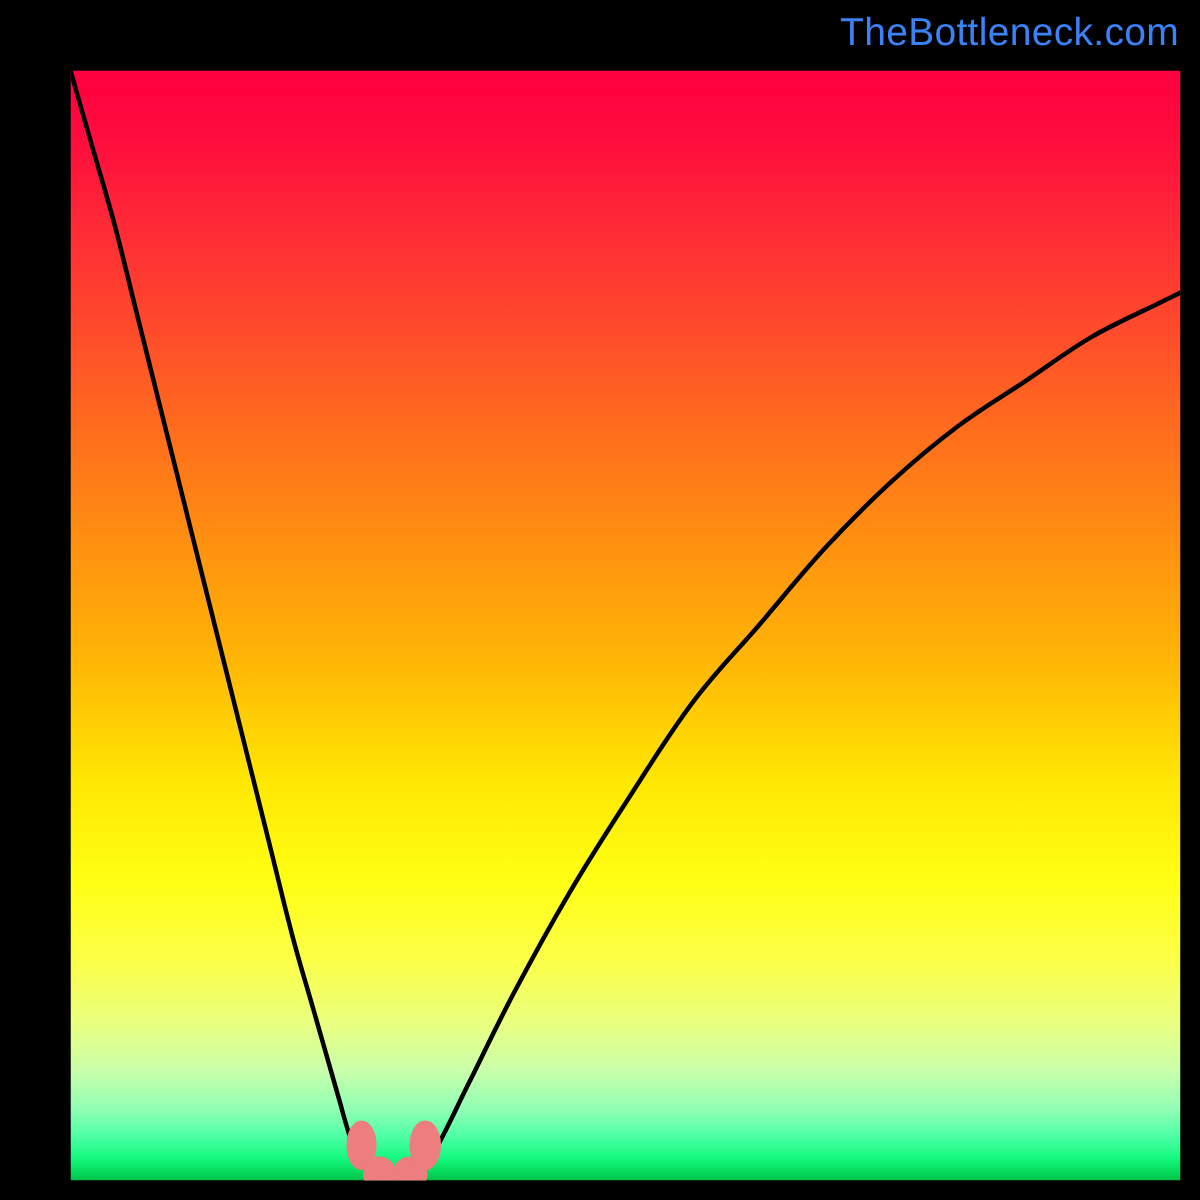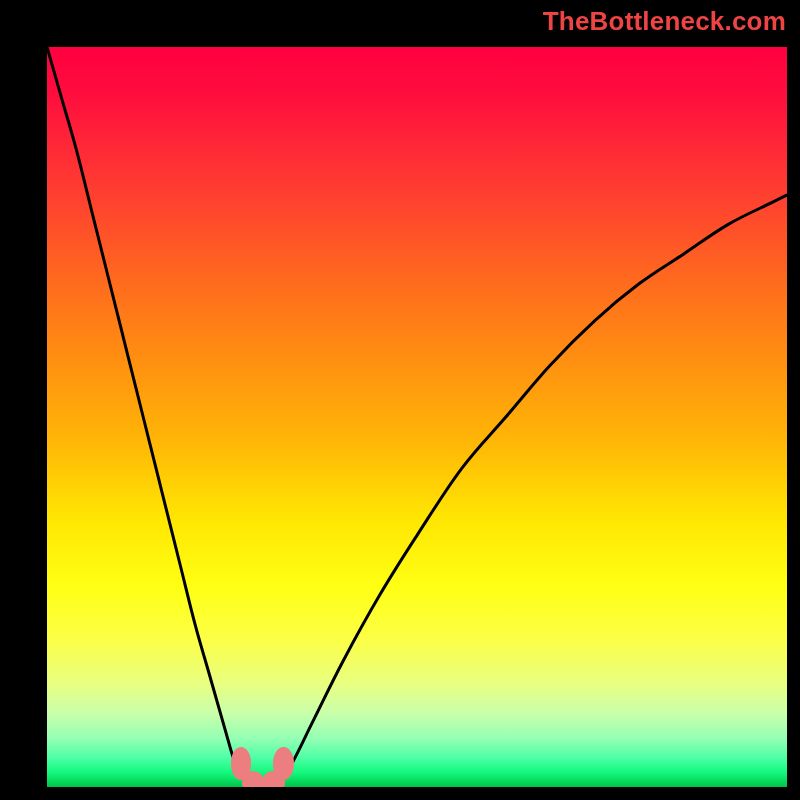--- a/index.html
+++ b/index.html
@@ -52,22 +52,22 @@
       #05d85a 99.3%,
       #02c148 100%
     );
   }
   .watermark {
     position: absolute;
     top: 6px;
     right: 14px;
     font-family: Arial, Helvetica, sans-serif;
     font-size: 26px;
-    font-weight: 700;
-    color: #ef4444;
+    font-weight: 400;
+    color: #3b82f6;
     letter-spacing: 0.2px;
   }
   svg.curves {
     position: absolute;
     left: 0;
     top: 0;
     width: 100%;
     height: 100%;
   }
   .marker {

